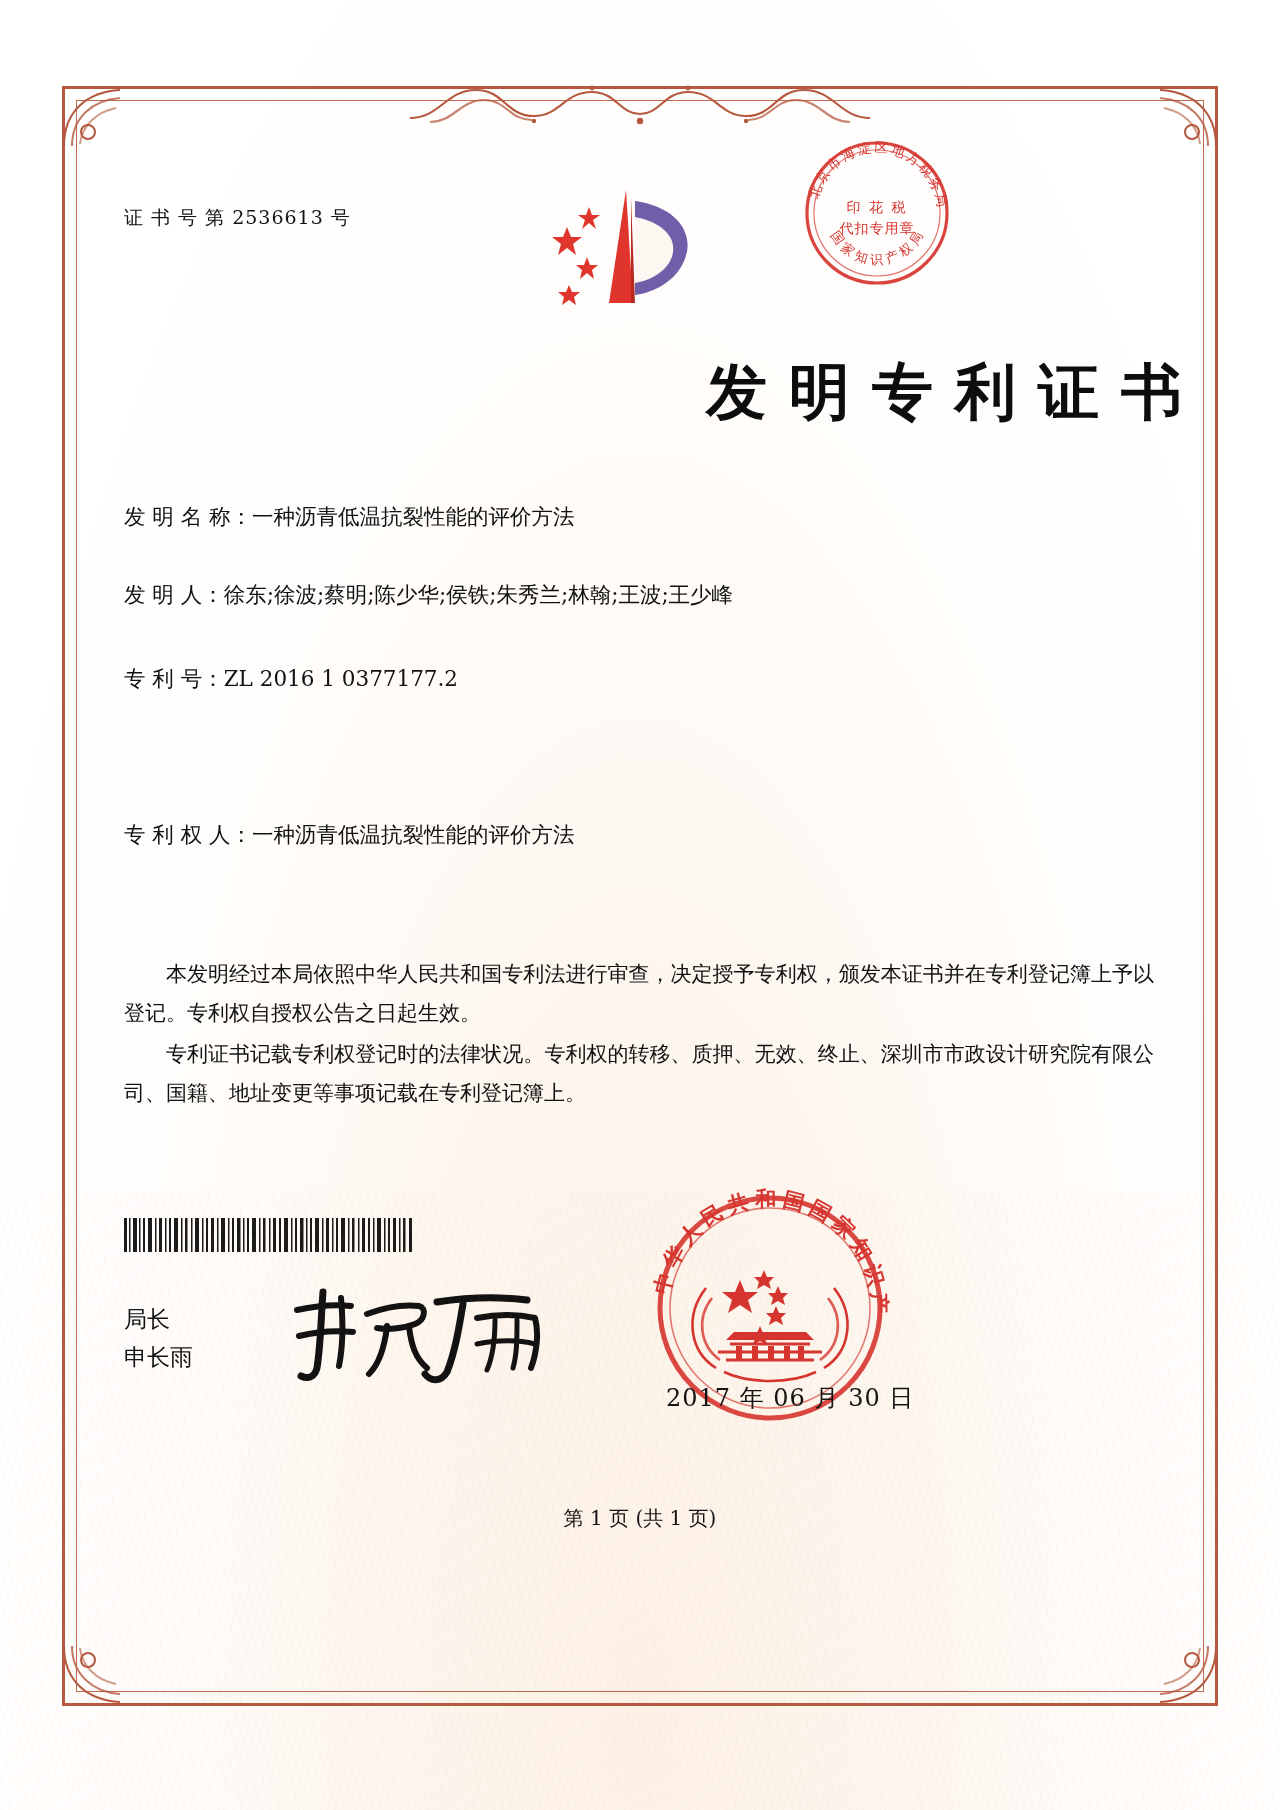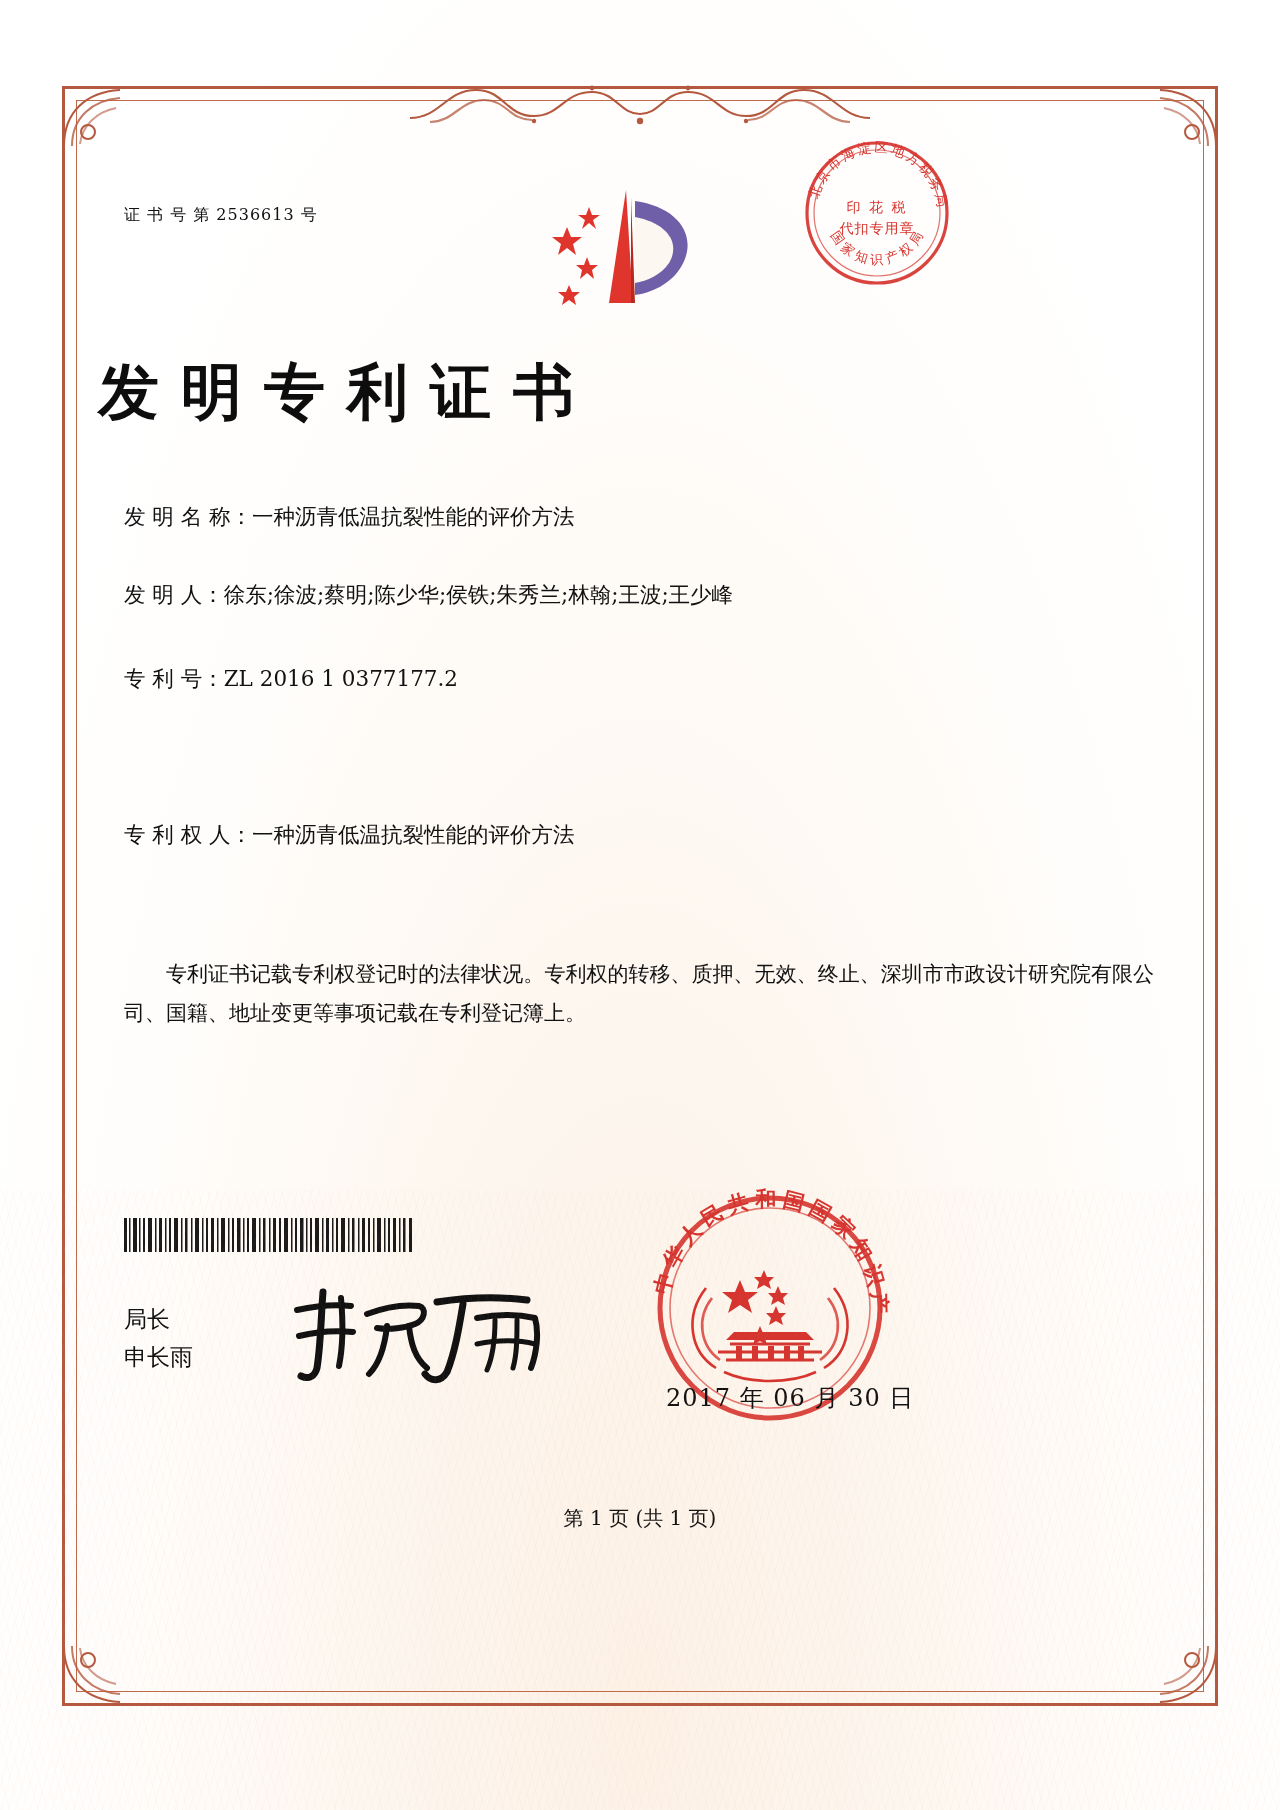--- a/index.html
+++ b/index.html
@@ -74,21 +74,21 @@
   
   .content {
     position: absolute;
     left: 76px; top: 100px;
     width: 1128px; height: 1592px;
   }
 
   .cert-no {
     position: absolute;
     left: 48px; top: 105px;
-    font-size: 16px;
+    font-size: 19px;
     letter-spacing: 1px;
     color: #111;
     white-space: nowrap;
   }
 
   
   .logo {
     position: absolute;
     left: 455px; top: 85px;
     width: 200px; height: 145px;
@@ -99,21 +99,21 @@
   .seal-top {
     position: absolute;
     left: 718px; top: 30px;
     width: 166px; height: 166px;
   }
   .seal-top svg { display:block; }
 
   .main-title {
     position: absolute;
     left: 0; right: 0; top: 252px;
-    text-align: left;
+    text-align: right;
     font-size: 61px;
     letter-spacing: 22px;
     text-indent: 22px;
     font-weight: 700;
     color: #0d0d0d;
     font-family: Liberation Sans, sans-serif;
   }
 
   .field {
     position: absolute;
@@ -310,20 +310,21 @@
       <span class="lbl">专  利  号：</span><span class="val">ZL 2016 1 0377177.2</span>
     </div>
 
 
     <div class="field f-owner">
       <span class="lbl">专 利 权 人：</span><span class="val">一种沥青低温抗裂性能的评价方法</span>
     </div>
 
 
     <div class="paras">
+      <p>本发明经过本局依照中华人民共和国专利法进行审查，决定授予专利权，颁发本证书并在专利登记簿上予以登记。专利权自授权公告之日起生效。</p>
       <p>专利证书记载专利权登记时的法律状况。专利权的转移、质押、无效、终止、深圳市市政设计研究院有限公司、国籍、地址变更等事项记载在专利登记簿上。</p>
     </div>
 
     <div class="barcode">
       <svg width="300" height="34" viewBox="0 0 300 34" xmlns="http://www.w3.org/2000/svg">
         <g fill="#1a1a1a">
           <rect x="0" y="0" width="3" height="34"></rect>
             <rect x="5" y="0" width="1.5" height="34"></rect>
           <rect x="9" y="0" width="4" height="34"></rect>
             <rect x="15" y="0" width="1.5" height="34"></rect>

